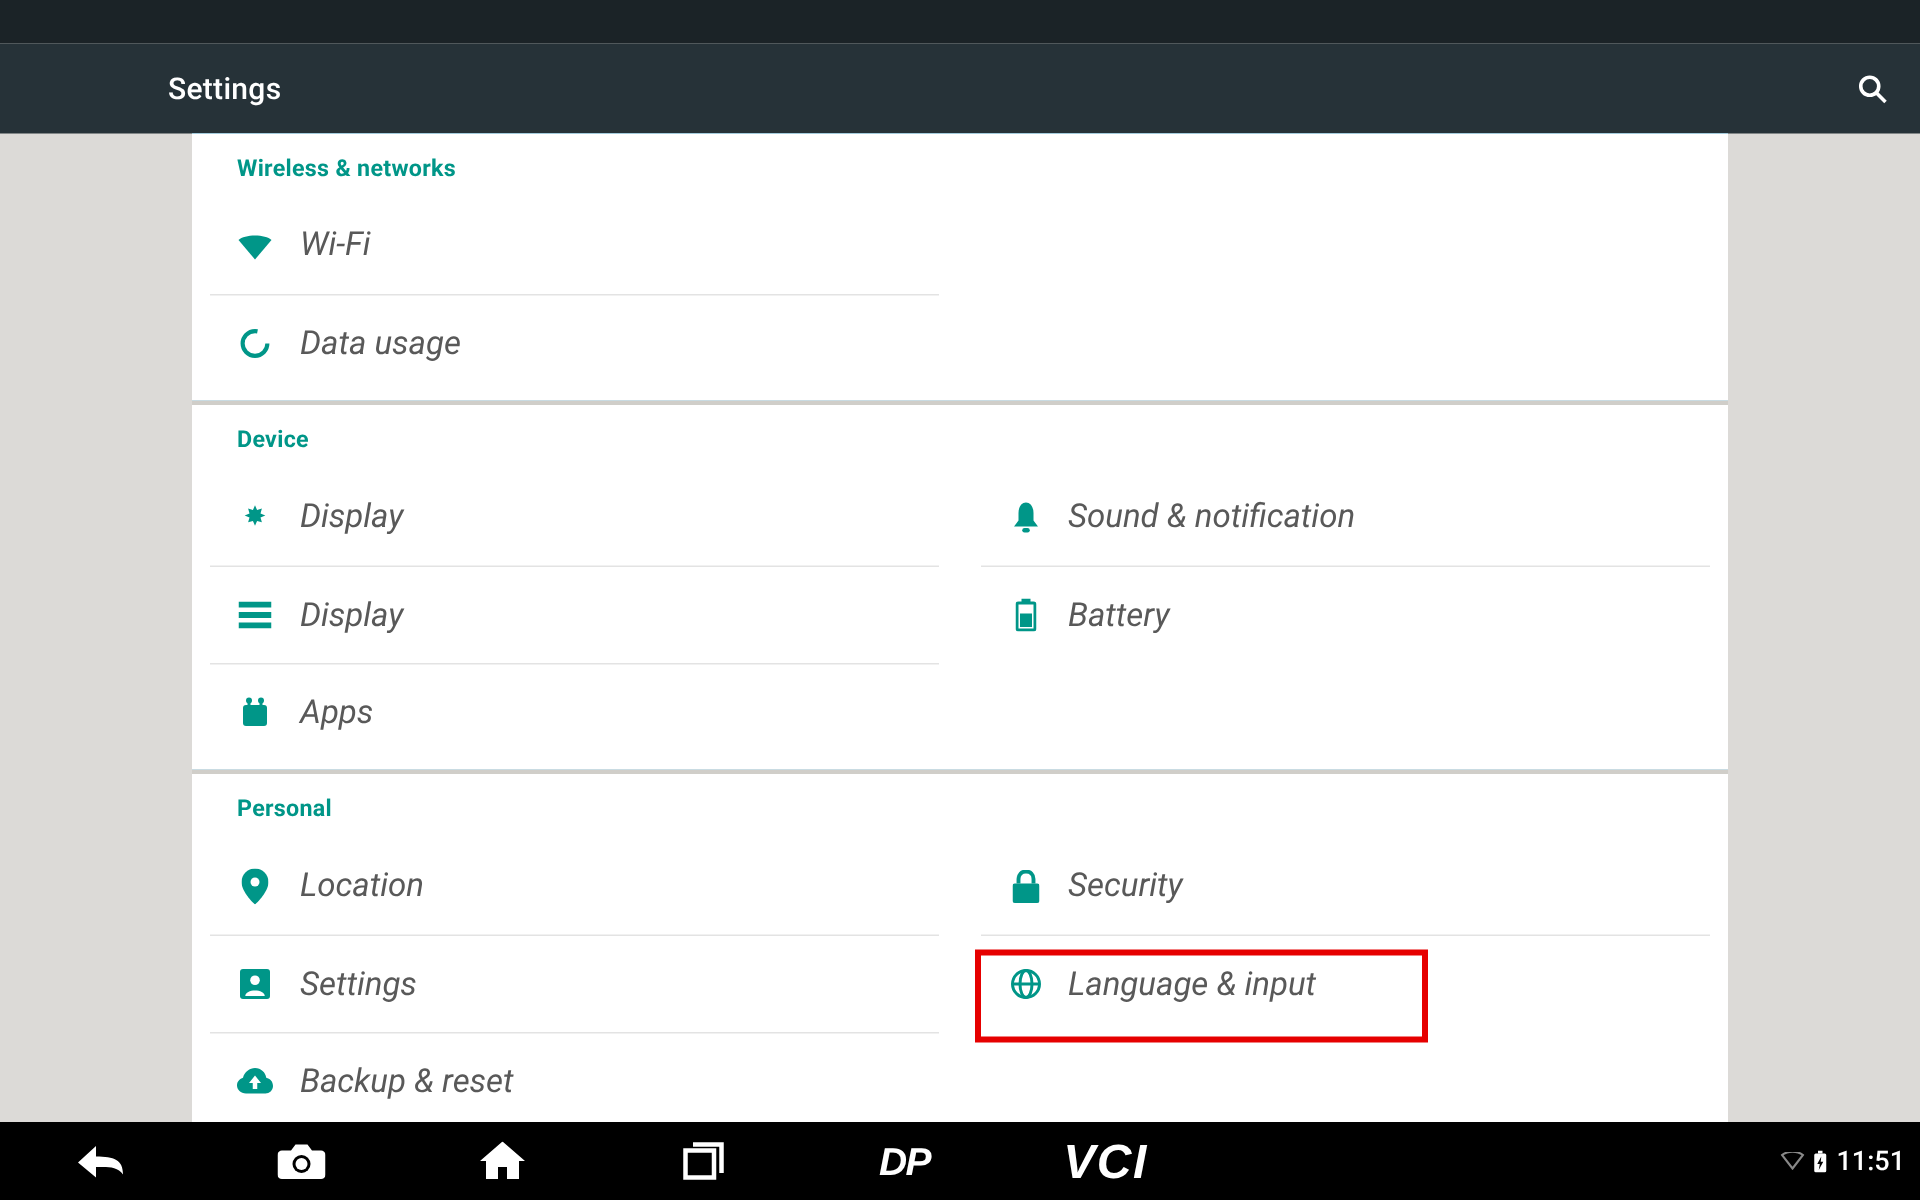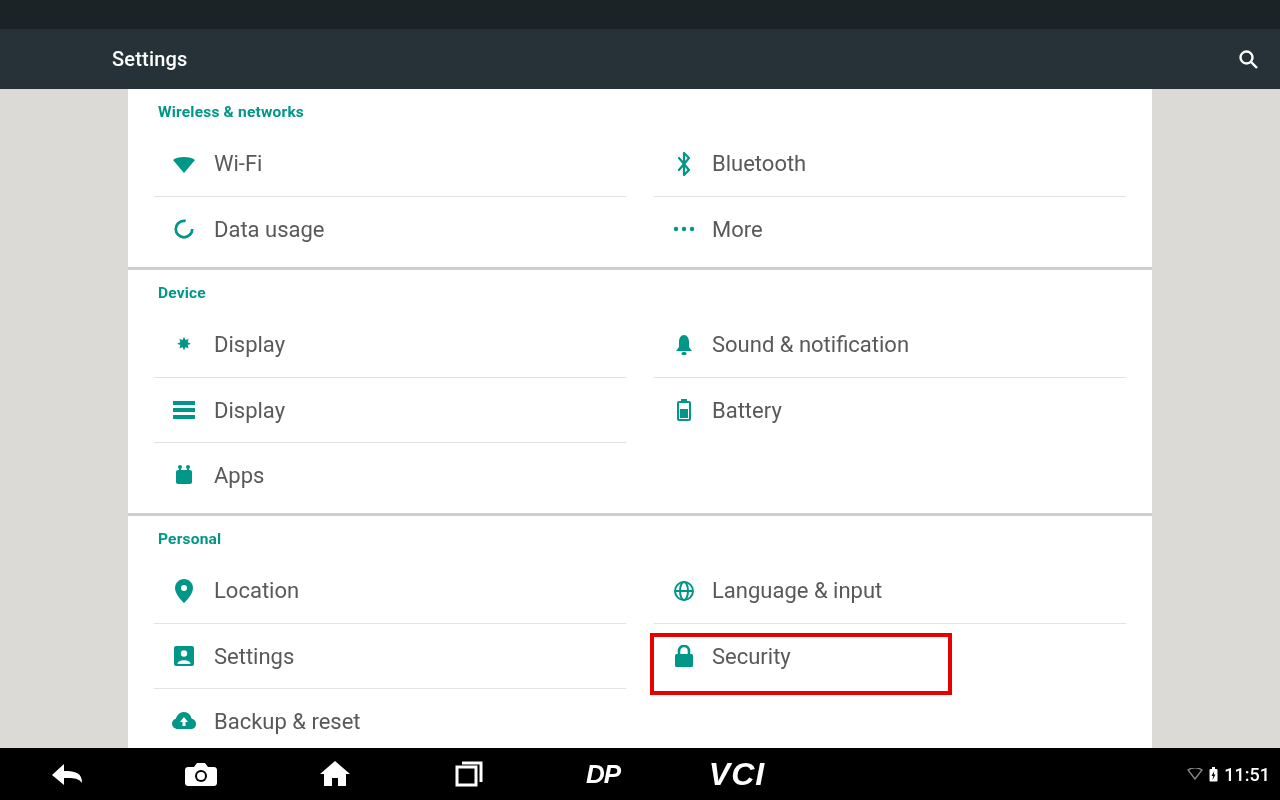--- a/index.html
+++ b/index.html
@@ -32,21 +32,22 @@
   color: #009688;
   font-size: 15.5px;
   font-weight: 700;
   padding: 14px 30px 10px 30px;
   letter-spacing: 0.2px;
 }
 .items-grid {
   display: grid;
   grid-template-columns: 1fr 1fr;
   column-gap: 28px;
-  padding: 0 26px;
+  padding: 0 12px;
+  font-style: italic;
 }
 .col { }
 .item {
   display: flex; align-items: center;
   height: 65px;
   cursor: pointer;
 }
 .item + .item { border-top: 1px solid #e3e3e3; align-items: center; }
 .item .icon {
   width: 60px;
@@ -112,40 +113,20 @@
         </div>
         <div class="item">
           <span class="icon">
             <svg width="22" height="22" viewBox="0 0 24 24" fill="none" stroke="#009688" stroke-width="3">
                 <circle cx="12" cy="12" r="9" stroke-dasharray="44 14"></circle>
               </svg>
           </span>
           <span class="label">Data usage</span>
         </div>
       </div>
-      <div class="col">
-        <div class="item">
-          <span class="icon">
-            <svg width="16" height="24" viewBox="0 0 16 24" fill="none" stroke="#009688" stroke-width="2.2" stroke-linejoin="round" stroke-linecap="round">
-                <path d="M3 6 L13 18 L8 23 L8 1 L13 6 L3 18"></path>
-              </svg>
-          </span>
-          <span class="label">Bluetooth</span>
-        </div>
-        <div class="item">
-          <span class="icon">
-            <svg width="22" height="6" viewBox="0 0 22 6" fill="#009688">
-                <circle cx="3" cy="3" r="2.2"></circle>
-                <circle cx="11" cy="3" r="2.2"></circle>
-                <circle cx="19" cy="3" r="2.2"></circle>
-              </svg>
-          </span>
-          <span class="label">More</span>
-        </div>
-      </div>
     </div>
     <div style="height:6px"></div>
   </div>
 
   <div class="section">
     <div class="section-header">Device</div>
     <div class="items-grid">
       <div class="col">
         <div class="item">
           <span class="icon">
@@ -230,38 +211,38 @@
           <span class="icon">
             <svg width="24" height="18" viewBox="0 0 24 18" fill="#009688">
                 <path d="M6 17 C2.5 17 0 14.5 0 11.5 C0 9 2 7 4 6.5 C5 2.5 8.5 0 12 0 C16 0 19 3 19.5 6.5 C22 7 24 9 24 12 C24 15 21.5 17 19 17 Z"></path>
                 <path d="M12 5 L8 10 L10.5 10 L10.5 14 L13.5 14 L13.5 10 L16 10 Z" fill="#fff"></path>
               </svg>
           </span>
           <span class="label">Backup &amp; reset</span>
         </div>
       </div>
       <div class="col">
+        <div class="item">
+          <span class="icon">
+            <svg width="18" height="22" viewBox="0 0 18 22" fill="#009688">
+                <rect x="0" y="9" width="18" height="13" rx="1.5"></rect>
+                <path d="M4 9 L4 6 C4 3 6 1 9 1 C12 1 14 3 14 6 L14 9" fill="none" stroke="#009688" stroke-width="2.6"></path>
+              </svg>
+          </span>
+          <span class="label">Security</span>
+        </div>
         <div class="item" id="lang-item">
           <span class="icon">
             <svg width="22" height="22" viewBox="0 0 22 22" fill="none" stroke="#009688" stroke-width="2">
                 <circle cx="11" cy="11" r="9"></circle>
                 <ellipse cx="11" cy="11" rx="4" ry="9"></ellipse>
                 <line x1="2" y1="11" x2="20" y2="11"></line>
               </svg>
           </span>
           <span class="label">Language &amp; input</span>
-        </div>
-        <div class="item">
-          <span class="icon">
-            <svg width="18" height="22" viewBox="0 0 18 22" fill="#009688">
-                <rect x="0" y="9" width="18" height="13" rx="1.5"></rect>
-                <path d="M4 9 L4 6 C4 3 6 1 9 1 C12 1 14 3 14 6 L14 9" fill="none" stroke="#009688" stroke-width="2.6"></path>
-              </svg>
-          </span>
-          <span class="label">Security</span>
         </div>
       </div>
     </div>
   </div>
 
 </div>
 
 <div class="highlight-box" style="left:650px; top:633px; width:302px; height:62px;"></div>
 
 <div class="navbar">

